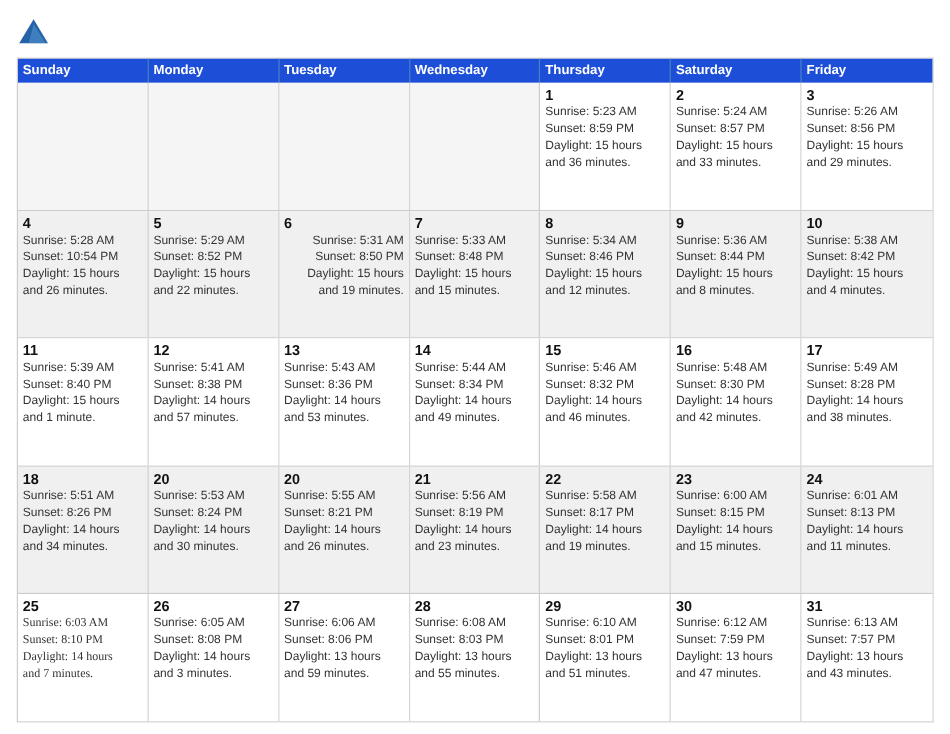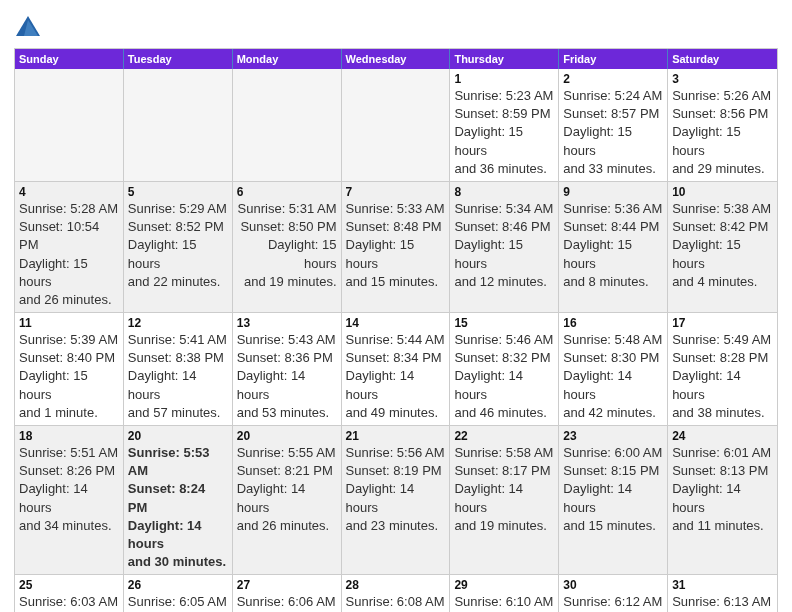--- a/index.html
+++ b/index.html
@@ -64,21 +64,21 @@
     }
     .calendar {
       flex: 1;
       display: flex;
       flex-direction: column;
       border: 1px solid #ccc;
     }
     .cal-header {
       display: grid;
       grid-template-columns: repeat(7, 1fr);
-      background: #6d28d9;
+      background: #1d4ed8;
     }
     .cal-header-cell {
       color: #fff;
       font-size: 11px;
       font-weight: bold;
       padding: 4px 4px;
       text-align: left;
       border-right: 1px solid #4a7fc4;
     }
     .cal-header-cell:last-child { border-right: none; }
@@ -107,21 +107,21 @@
     .cal-cell.empty { background: #f5f5f5; }
     .cal-cell.alt { background: #f0f0f0; }
     .day-num {
       font-size: 12px;
       font-weight: bold;
       color: #111;
       display: block;
       margin-bottom: 1px;
     }
     .cell-text {
-      font-size: 13px;
+      font-size: 10px;
       line-height: 1.4;
       color: #333;
     }
   </style>
 </head>
 <body>
 
 <div class="page">
   <div class="header">
     <div class="logo">
@@ -136,26 +136,26 @@
     </div>
     <div class="title-block">
       <div class="month-title"></div>
       <div class="location"></div>
     </div>
   </div>
 
   <div class="calendar">
     <div class="cal-header">
     <div class="cal-header-cell">Sunday</div>
+        <div class="cal-header-cell">Monday</div>
         <div class="cal-header-cell">Tuesday</div>
-        <div class="cal-header-cell">Monday</div>
         <div class="cal-header-cell">Wednesday</div>
         <div class="cal-header-cell">Thursday</div>
+        <div class="cal-header-cell">Saturday</div>
         <div class="cal-header-cell">Friday</div>
-        <div class="cal-header-cell">Saturday</div>
       </div>
     <div class="cal-body">
     <div class="cal-row">
           <div class="cal-cell empty"></div>
           <div class="cal-cell empty"></div>
           <div class="cal-cell empty"></div>
           <div class="cal-cell empty"></div>
           <div class="cal-cell">
             <span class="day-num">1</span>
             <div class="cell-text" style="white-space: pre-line;">Sunrise: 5:23 AM
@@ -283,21 +283,21 @@
         <div class="cal-row">
           <div class="cal-cell alt">
             <span class="day-num">18</span>
             <div class="cell-text" style="white-space: pre-line;">Sunrise: 5:51 AM
 Sunset: 8:26 PM
 Daylight: 14 hours
 and 34 minutes.</div>
           </div>
           <div class="cal-cell alt">
             <span class="day-num">20</span>
-            <div class="cell-text" style="white-space: pre-line; font-weight: bold;">Sunrise: 5:53 AM
+            <div class="cell-text" style="white-space: pre-line;">Sunrise: 5:53 AM
 Sunset: 8:24 PM
 Daylight: 14 hours
 and 30 minutes.</div>
           </div>
           <div class="cal-cell alt">
             <span class="day-num">20</span>
             <div class="cell-text" style="white-space: pre-line;">Sunrise: 5:55 AM
 Sunset: 8:21 PM
 Daylight: 14 hours
 and 26 minutes.</div>
@@ -327,21 +327,21 @@
             <span class="day-num">24</span>
             <div class="cell-text" style="white-space: pre-line;">Sunrise: 6:01 AM
 Sunset: 8:13 PM
 Daylight: 14 hours
 and 11 minutes.</div>
           </div>
         </div>
         <div class="cal-row">
           <div class="cal-cell">
             <span class="day-num">25</span>
-            <div class="cell-text" style="white-space: pre-line;">Sunrise: 6:03 AM
+            <div class="cell-text" style="white-space: pre-line; font-family: Liberation Serif, serif;">Sunrise: 6:03 AM
 Sunset: 8:10 PM
 Daylight: 14 hours
 and 7 minutes.</div>
           </div>
           <div class="cal-cell">
             <span class="day-num">26</span>
             <div class="cell-text" style="white-space: pre-line;">Sunrise: 6:05 AM
 Sunset: 8:08 PM
 Daylight: 14 hours
 and 3 minutes.</div>

